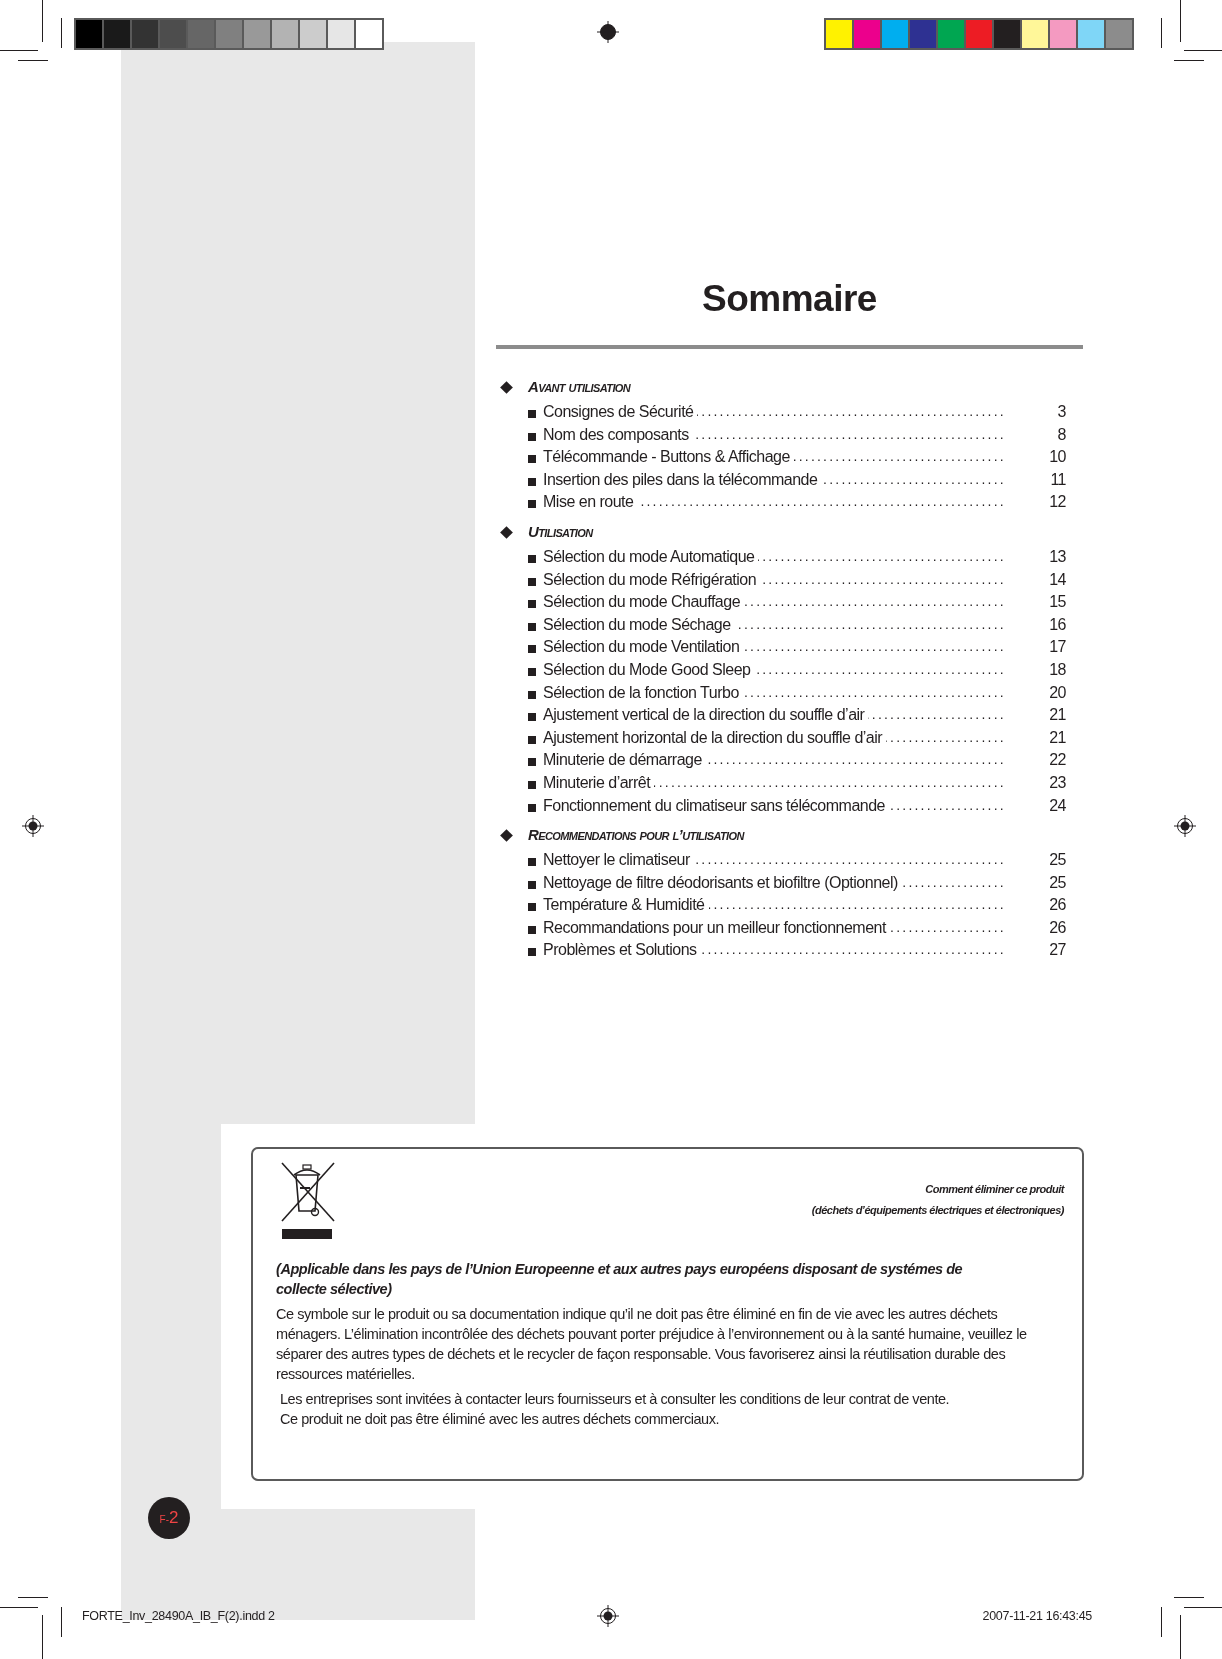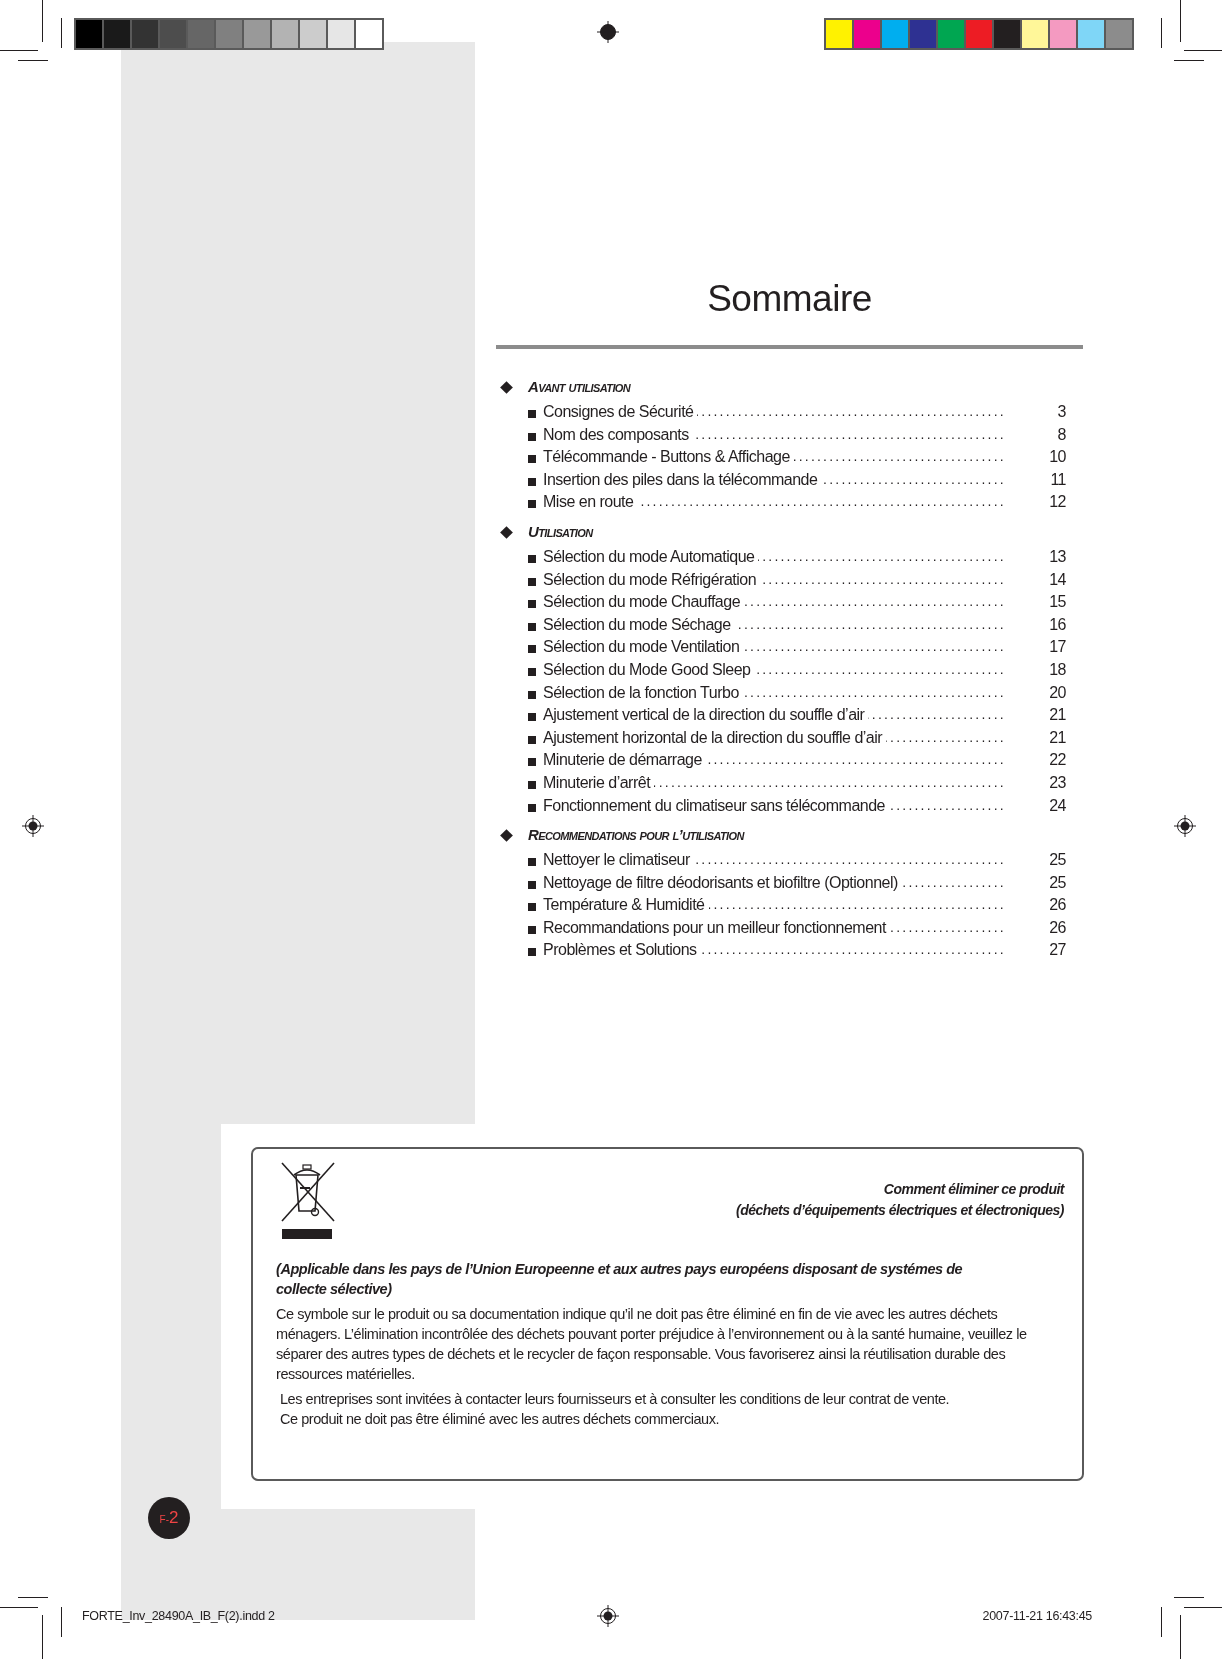--- a/index.html
+++ b/index.html
@@ -6,34 +6,34 @@
   body {
     width:1222px; height:1659px; position:relative; overflow:hidden;
     background:#ffffff; font-family:"Liberation Sans", sans-serif; color:#231f20;
   }
   .gray-panel { position:absolute; left:121px; top:42px; width:354px; height:1578px; background:#e8e8e8; }
   .white-cut { position:absolute; left:221px; top:1124px; width:254px; height:385px; background:#ffffff; }
   .crop { position:absolute; background:#231f20; }
   .swatches { position:absolute; top:18px; display:flex; border:2px solid #5a5a5a; background:#5a5a5a; gap:2px; }
   .swatches .sw { width:26px; height:28px; }
   .reg { position:absolute; width:22px; height:22px; }
-  .title { position:absolute; left:496px; width:587px; top:278px; text-align:center; font-size:37px; font-weight:normal; letter-spacing:-0.5px; }
+  .title { position:absolute; left:496px; width:587px; top:278px; text-align:center; font-size:37px; font-weight:bold; letter-spacing:-0.5px; }
   .rule { position:absolute; left:496px; top:345px; width:587px; height:4px; background:#8c8c8c; }
   .toc { position:absolute; left:496px; top:370px; width:570px; }
   .sec-head { position:relative; height:24px; margin-top:6px; }
   .sec-head:first-child { margin-top:8px; }
   .diamond { position:absolute; left:6px; top:5px; width:9px; height:9px; background:#231f20; transform:rotate(45deg); }
   .sec-title { position:absolute; left:32px; top:0; font-style:italic; font-weight:bold; font-size:15px; font-variant:small-caps; letter-spacing:-0.6px; }
   .row { position:relative; height:22.6px; font-size:16px; letter-spacing:-0.5px; }
   .sq { position:absolute; left:32px; top:8px; width:8px; height:8px; background:#231f20; }
   .row-label { position:absolute; left:47px; top:1px; white-space:nowrap; background:#fff; padding-right:4px; z-index:2; }
   .dots { position:absolute; left:47px; right:62px; top:1px; overflow:hidden; white-space:nowrap; color:#231f20; letter-spacing:2.2px; font-size:14px; }
   .page { position:absolute; right:0; top:1px; width:40px; text-align:right; }
   .box { position:absolute; left:251px; top:1147px; width:829px; height:330px; border:2px solid #5a5a5a; border-radius:7px; background:#fff; }
-  .box-title { position:absolute; right:18px; top:30px; text-align:right; font-style:italic; font-weight:bold; font-size:14px; line-height:21px; letter-spacing:-0.5px; }
+  .box-title { position:absolute; right:18px; top:30px; text-align:right; font-style:italic; font-weight:bold; font-size:11px; line-height:21px; letter-spacing:-0.5px; }
   .box-text { position:absolute; left:23px; right:14px; top:110px; font-size:14.5px; line-height:20px; letter-spacing:-0.45px; }
   .box-text p { margin:0 0 5px 0; }
   .box-text .lead { font-style:italic; font-weight:bold; }
   .weee { position:absolute; left:25px; top:10px; width:60px; height:80px; }
   .page-badge { position:absolute; left:148px; top:1497px; width:42px; height:42px; border-radius:50%; background:#231f20; color:#ef4444; text-align:center; line-height:42px; font-size:17px; }
   .page-badge small { font-size:10px; }
   .footer-left { position:absolute; left:82px; top:1609px; font-size:12.5px; color:#231f20; letter-spacing:-0.3px; }
   .footer-right { position:absolute; right:130px; top:1609px; font-size:12.5px; color:#231f20; letter-spacing:-0.3px; }
 </style>
 </head>

